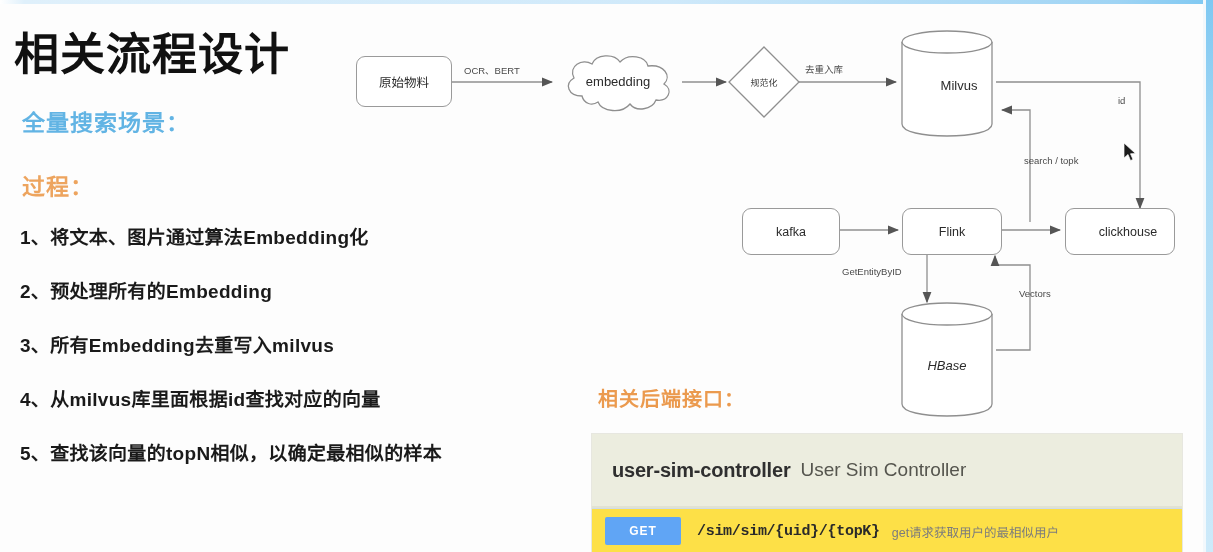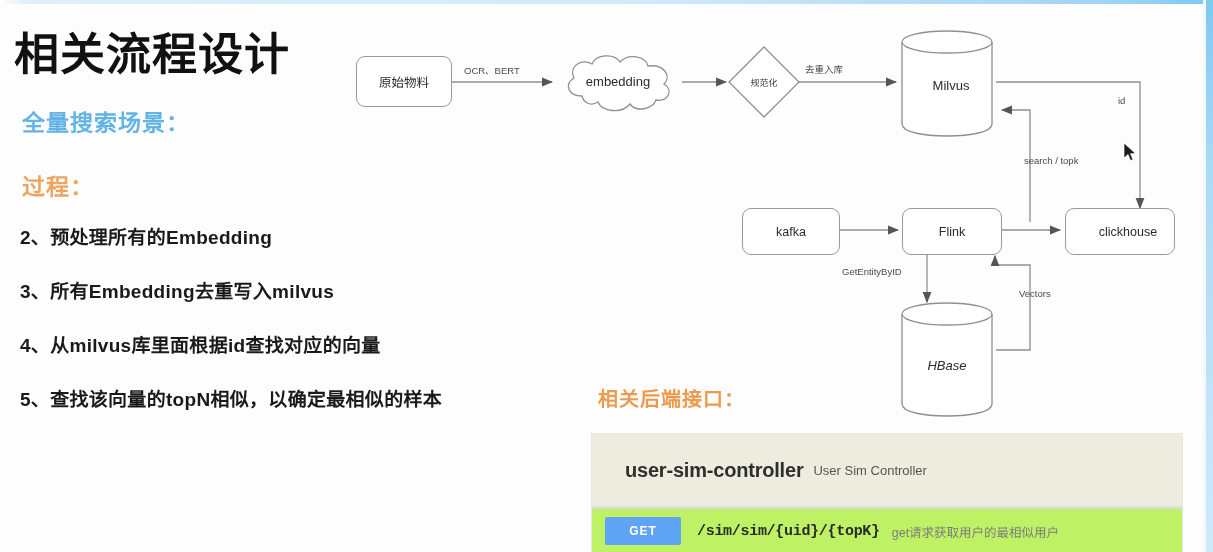--- a/index.html
+++ b/index.html
@@ -98,33 +98,33 @@
     width:590px;height:118px;
     background:#ffffff;
     box-shadow:0 0 0 1px #e7e7e0;
     overflow:hidden;
   }
   .api-panel-header{
     position:relative;height:72px;
     background:#eceddf;
     border-bottom:2px solid #e1e2d3;
     display:flex;align-items:center;
-    padding-left:33px;
+    padding-left:20px;
   }
   .api-ctrl-name{
     font-size:20px;font-weight:bold;color:#2f2f2f;
     letter-spacing:-0.2px;
     font-family:"Liberation Sans","DejaVu Sans",sans-serif;
   }
   .api-ctrl-desc{
-    font-size:13px;color:#55554e;margin-left:10px;
+    font-size:19px;color:#55554e;margin-left:10px;
   }
   .api-row{
     position:relative;height:44px;
-    background:#bef264;
+    background:#fde047;
     border-top:1px solid #cfdce8;
     display:flex;align-items:center;
     padding-left:13px;
   }
   .api-method{
     width:76px;height:28px;
     background:#60a5f5;
     color:#ffffff;font-size:12px;font-weight:bold;
     letter-spacing:1px;
     display:flex;align-items:center;justify-content:center;
@@ -155,20 +155,21 @@
   <div class="frame-right-inner"></div>
   <div class="frame-right"></div>
 
   <div class="title">相关流程设计</div>
 
   <div class="subhead-blue">全量搜索场景：</div>
 
   <div class="subhead-orange">过程：</div>
 
   <div class="steps">
+    <div class="step">1、将文本、图片通过算法Embedding化</div>
     <div class="step">2、预处理所有的Embedding</div>
     <div class="step">3、所有Embedding去重写入milvus</div>
     <div class="step">4、从milvus库里面根据id查找对应的向量</div>
     <div class="step">5、查找该向量的topN相似，以确定最相似的样本</div>
   </div>
 
   <div class="diagram">
 
     <svg width="880" height="420" viewBox="0 0 880 420">
       <defs>
@@ -214,21 +215,21 @@
         <polygon points="38,3 73,38 38,73 3,38" fill="#ffffff" stroke="#8f8f8f" stroke-width="1.3"></polygon>
       </svg>
       <div class="diamond-label" style="left:0;top:32px;">规范化</div>
     </div>
 
     <div style="position:absolute;left:568px;top:18px;width:98px;height:110px;">
       <svg width="98" height="110" viewBox="0 0 98 110">
         <path d="M4,14 L4,96 C4,104 25,108 49,108 C73,108 94,104 94,96 L94,14" fill="#ffffff" stroke="#8f8f8f" stroke-width="1.3"></path>
         <ellipse cx="49" cy="14" rx="45" ry="11" fill="#ffffff" stroke="#8f8f8f" stroke-width="1.3"></ellipse>
       </svg>
-      <div class="cyl-label" style="left:4px;top:50px;">Milvus</div>
+      <div class="cyl-label" style="left:12px;top:50px;">Milvus</div>
     </div>
 
     <div class="node node-rect" style="left:412px;top:198px;width:96px;height:45px;">kafka</div>
 
     <div class="node node-rect" style="left:572px;top:198px;width:98px;height:45px;">Flink</div>
 
     <div class="node node-rect" style="left:735px;top:198px;width:92px;height:45px;padding-left:16px;">clickhouse</div>
 
     <div style="position:absolute;left:568px;top:290px;width:98px;height:118px;">
       <svg width="98" height="118" viewBox="0 0 98 118">

